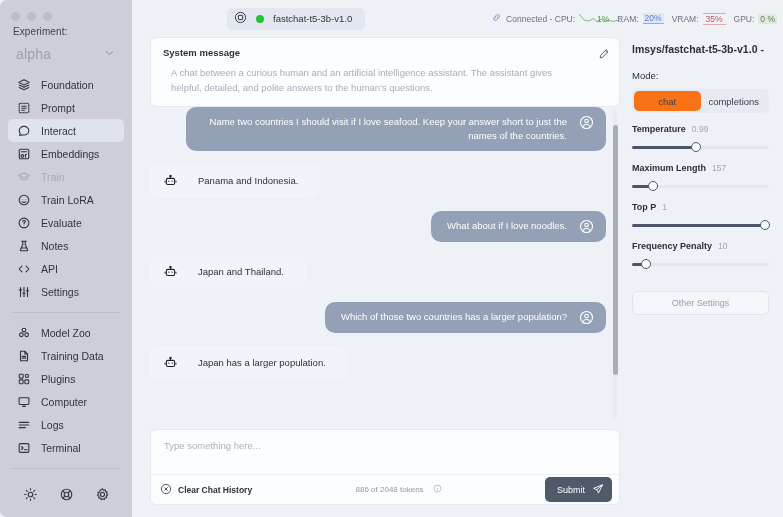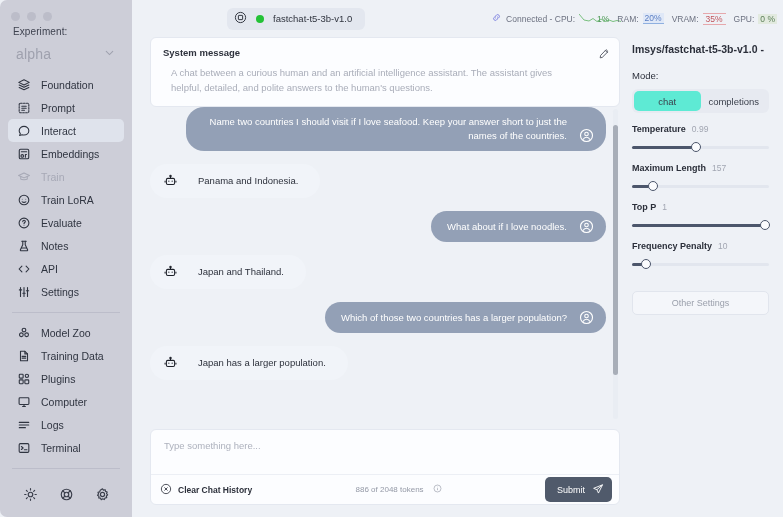--- a/index.html
+++ b/index.html
@@ -178,23 +178,23 @@
     padding-right: 14px;
     margin-top: -28px;
   }
   .msgs-inner { display: flex; flex-direction: column; gap: 13px; padding-top: 28px;}
 
   .row { display: flex; }
   .row.user { justify-content: flex-end; }
   .row.bot { justify-content: flex-start; }
 
   .bubble {
-    border-radius: 18px;
-    display: flex;
-    align-items: flex-end;
+    border-radius: 10px;
+    display: flex;
+    align-items: flex-start;
     gap: 12px;
     font-size: 9.5px;
     line-height: 1.45;
   }
   .bubble.user {
     background: #93a0b6;
     color: #ffffff;
     padding: 8px 12px 8px 16px;
     max-width: 92%;
     text-align: right;
@@ -296,21 +296,21 @@
     padding: 2px;
   }
   .seg-btn {
     flex: 1;
     height: 20px;
     display: flex; align-items: center; justify-content: center;
     font-size: 9.5px;
     color: #3a3f4b;
     border-radius: 5px;
   }
-  .seg-btn.on { background: #5eead4; }
+  .seg-btn.on { background: #f97316; }
 
   .ctl { margin-top: 11px; }
   .ctl-head { display: flex; align-items: baseline; gap: 6px; }
   .ctl-name { font-size: 9px; font-weight: bold; color: #2b2f3a; }
   .ctl-val { font-size: 8.5px; color: #a2a6b2; }
   .slider {
     margin-top: 8px;
     height: 10px;
     position: relative;
   }

